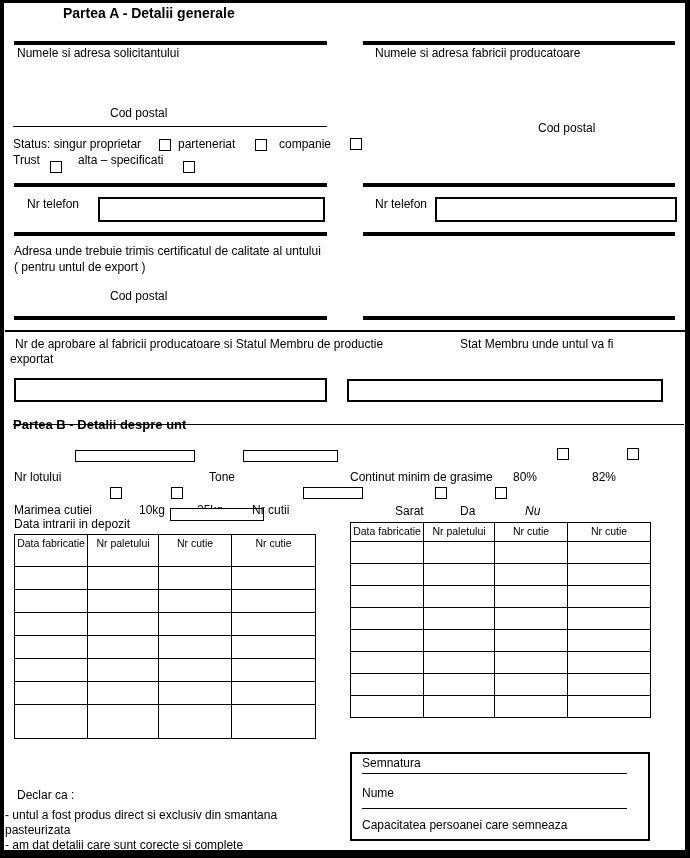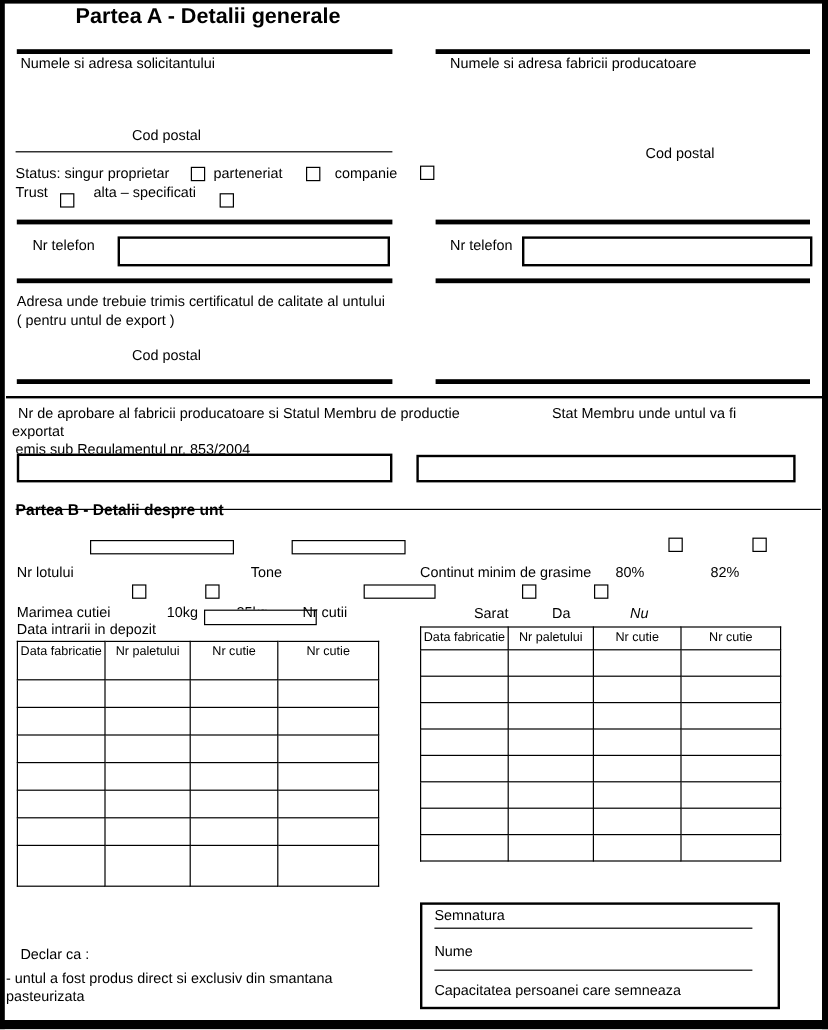--- a/index.html
+++ b/index.html
@@ -1,20 +1,20 @@
 <!DOCTYPE html>
 <html><head>
 <meta charset="utf-8">
 <style>
   html,body{margin:0;padding:0;background:#fff;}
   .page{position:relative;width:690px;height:858px;background:#fff;overflow:hidden;
         font-family:"Liberation Sans",sans-serif;font-size:12px;color:#000;}
   .t{position:absolute;white-space:nowrap;line-height:14px;}
   .b{font-weight:bold;}
-  .fsA{font-size:18px;padding-left:48px;}
+  .fsA{font-size:14px;padding-left:48px;}
   .fsB{font-size:13px;}
   .hrT{position:absolute;height:4px;background:#000;}
   .hrt{position:absolute;height:1px;background:#000;}
   .hrt2{position:absolute;height:2px;background:#000;}
   .cb{position:absolute;width:10px;height:10px;border:1px solid #000;background:#fff;}
   .inp{position:absolute;border:2px solid #000;background:#fff;padding:0;margin:0;
        font-family:"Liberation Sans",sans-serif;font-size:12px;}
   .inp1{border-width:1px;}
   table.grid{position:absolute;border-collapse:collapse;table-layout:fixed;background:#fff;}
   .grid th,.grid td{border:1px solid #000;font-weight:normal;font-size:10.5px;
@@ -68,21 +68,20 @@
   <span class="t" style="left:14px;top:260px;">( pentru untul de export )</span>
   <span class="t" style="left:110px;top:289px;">Cod postal</span>
 
   <div class="hrT" style="left:14px;top:316px;width:313px;"></div>
   <div class="hrT" style="left:363px;top:316px;width:312px;"></div>
   <div class="hrt2" style="left:5px;top:330px;width:681px;"></div>
 
   <span class="t" style="left:15px;top:337px;">Nr de aprobare al fabricii producatoare si Statul Membru de productie</span>
   <span class="t" style="left:460px;top:337px;">Stat Membru unde untul va fi</span>
   <span class="t" style="left:10px;top:352px;">exportat</span>
-  <span class="t" style="left:13px;top:367px;">emis sub Regulamentul nr. 853/2004</span>
   <input type="text" class="inp" style="left: 14px; top: 378px; width: 309px; height: 20px;">
   <input type="text" class="inp" style="left: 347px; top: 379px; width: 312px; height: 19px;">
 
   <div class="hrt" style="left:13px;top:424px;width:671px;"></div>
   <span class="t b fsB" style="left:13px;top:418px;">Partea B - Detalii despre unt</span>
 
   <input type="text" class="inp inp1" style="left: 75px; top: 450px; width: 118px; height: 10px;">
   <input type="text" class="inp inp1" style="left: 243px; top: 450px; width: 93px; height: 10px;">
   <div class="cb" style="left:557px;top:448px;"></div>
   <div class="cb" style="left:627px;top:448px;"></div>
@@ -234,20 +233,21 @@
           <td></td>
           <td></td>
           <td></td>
         </tr>
       </tbody>
   </table>
 
   <span class="t" style="left:17px;top:788px;">Declar ca :</span>
   <span class="t" style="left:5px;top:808px;">- untul a fost produs direct si exclusiv din smantana</span>
   <span class="t" style="left:5px;top:823px;">pasteurizata</span>
+  <span class="t" style="left:5px;top:838px;">- am dat detalii care sunt corecte si complete</span>
 
   <div class="sig">
     <span class="t" style="left:10px;top:2px;">Semnatura</span>
     <div class="hrt" style="left:10px;top:19px;width:265px;"></div>
     <span class="t" style="left:10px;top:32px;">Nume</span>
     <div class="hrt" style="left:10px;top:54px;width:265px;"></div>
     <span class="t" style="left:10px;top:64px;">Capacitatea persoanei care semneaza</span>
   </div>
 
   <div class="border-strip" style="left:0;top:0;width:690px;height:3px;"></div>

